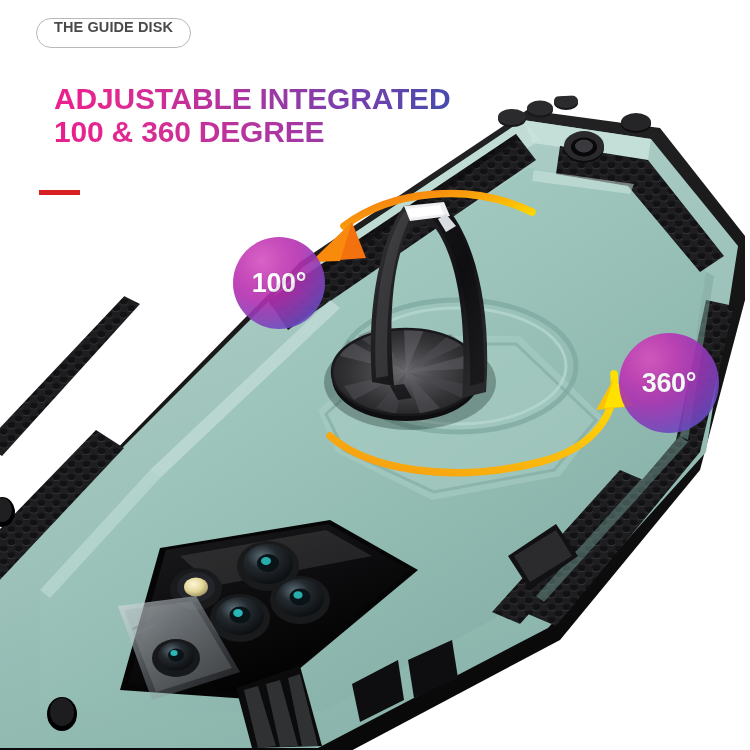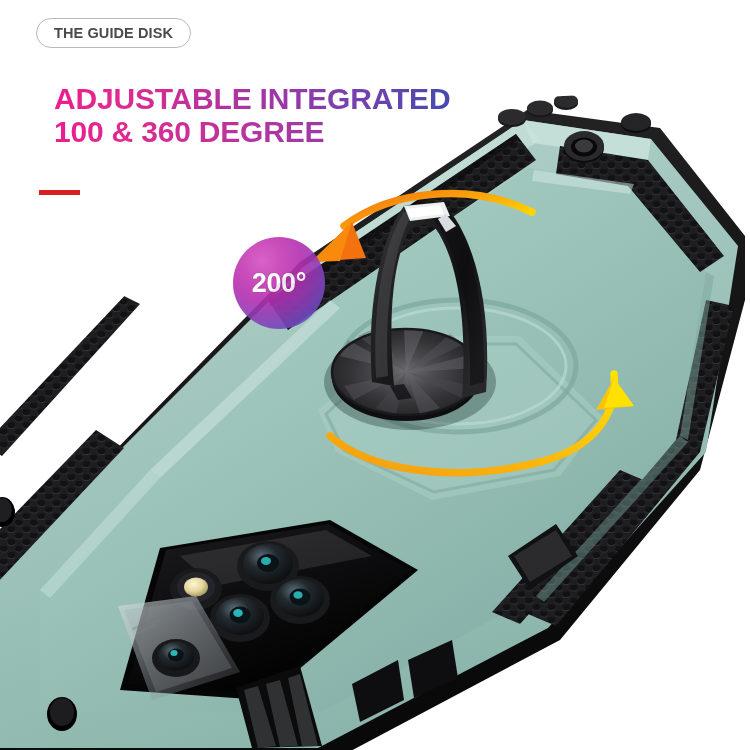--- a/index.html
+++ b/index.html
@@ -40,21 +40,21 @@
     height: 750px;
     pointer-events: none;
   }
   #copy-layer > * { pointer-events: auto; }
 
   .eyebrow-pill {
     position: absolute;
     left: 36px;
     top: 18px;
     display: inline-flex;
-    align-items: center;
+    align-items: flex-start;
     justify-content: center;
     height: 30px;
     padding: 0 17px;
     border: 1.3px solid #b9b9b9;
     border-radius: 16px;
     background: #ffffff;
     box-sizing: border-box;
   }
   .eyebrow-pill span {
     font-size: 14.5px;
@@ -469,18 +469,21 @@
     </div>
 
     <h1 class="headline">
       <span class="hl l1">ADJUSTABLE INTEGRATED</span>
       <span class="hl l2">100 &amp; 360 DEGREE</span>
     </h1>
 
     <div class="rule-accent"></div>
 
     <div class="deg-badge" id="badge-100">
-      <span class="deg-label">200°</span>
+      <span class="deg-label">100°</span>
     </div>
 
+    <div class="deg-badge" id="badge-360">
+      <span class="deg-label">360°</span>
+    </div>
 
   </div>
 </div>
 
 </body></html>

